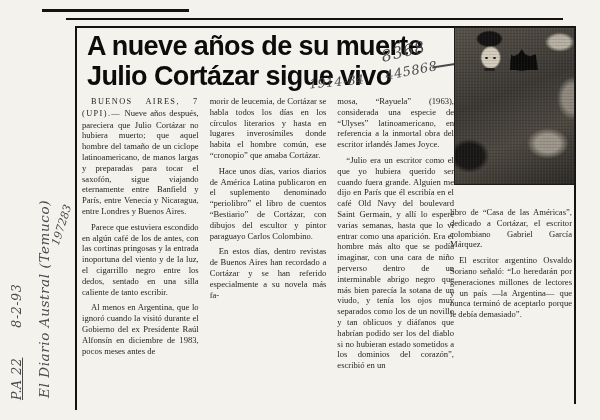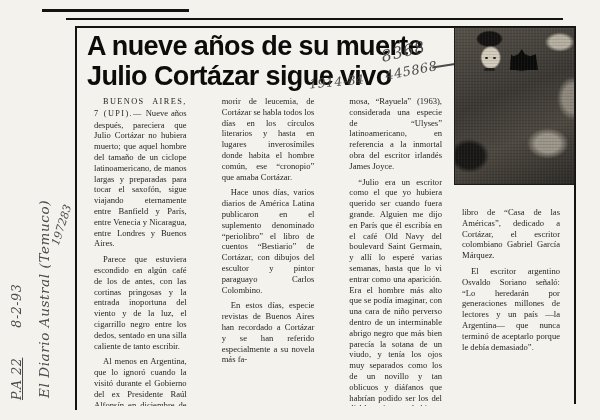--- a/index.html
+++ b/index.html
@@ -20,21 +20,21 @@
   .headline{
     left:87px;top:31px;width:380px;
     font-family:"Liberation Sans", sans-serif;font-weight:bold;
     font-size:27px;line-height:30px;letter-spacing:-0.6px;color:#0d0c0b;
   }
   
   .cols{left:82px;top:96px;width:372px;height:310px;display:flex;gap:11px;overflow:hidden;}
   .col{flex:1;min-width:0;}
   .col p, .col4 p{
     font-size:8.6px;line-height:10.8px;text-align:justify;
-    text-indent:9px;margin:0 12px 5px;color:#221f1d;
+    text-indent:9px;margin:0 0 5px;color:#221f1d;
   }
   .col p.cont, .col4 p.cont{text-indent:0;}
   .dateline{letter-spacing:1.4px;font-size:8.3px;}
   .col4{left:450px;top:207px;width:122px;height:212px;overflow:hidden;}
   
   .photo{
     left:454px;top:27px;width:121px;height:158px;overflow:hidden;
     border:1px solid #1c1b1a;box-sizing:border-box;
     background:
       radial-gradient(ellipse 14px 16px at 30% 19%, #d4ccbc 0 60%, rgba(212,204,188,0) 75%),
@@ -120,21 +120,21 @@
 
   <div class="abs cols">
     <div class="col">
       <p><span class="dateline">BUENOS AIRES, 7 (UPI).—</span> <span>Nueve años después, pareciera que Julio Cortázar no hubiera muerto; que aquel hombre del tamaño de un ciclope latinoamericano, de manos largas y preparadas para tocar el saxofón, sigue viajando eternamente entre Banfield y París, entre Venecia y Nicaragua, entre Londres y Buenos Aires.</span></p>
       <p>Parece que estuviera escondido en algún café de los de antes, con las cortinas pringosas y la entrada inoportuna del viento y de la luz, el cigarrillo negro entre los dedos, sentado en una silla caliente de tanto escribir.</p>
       <p>Al menos en Argentina, que lo ignoró cuando la visitó durante el Gobierno del ex Presidente Raúl Alfonsín en diciembre de 1983, pocos meses antes de</p>
     </div>
     <div class="col">
       <p class="cont">morir de leucemia, de Cortázar se habla todos los días en los círculos literarios y hasta en lugares inverosímiles donde habita el hombre común, ese “cronopio” que amaba Cortázar.</p>
       <p>Hace unos días, varios diarios de América Latina publicaron en el suplemento denominado “periolibro” el libro de cuentos “Bestiario” de Cortázar, con dibujos del escultor y pintor paraguayo Carlos Colombino.</p>
-      <p>En estos días, especie revistas de Buenos Aires han recordado a Cortázar y se han referido especialmente a su novela más fa-</p>
+      <p>En estos días, dentro revistas de Buenos Aires han recordado a Cortázar y se han referido especialmente a su novela más fa-</p>
     </div>
     <div class="col">
       <p class="cont">mosa, “Rayuela” (1963), considerada una especie de “Ulyses” latinoamericano, en referencia a la inmortal obra del escritor irlandés James Joyce.</p>
       <p>“Julio era un escritor como el que yo hubiera querido ser cuando fuera grande. Alguien me dijo en París que él escribía en el café Old Navy del boulevard Saint Germain, y allí lo esperé varias semanas, hasta que lo vi entrar como una aparición. Era el hombre más alto que se podía imaginar, con una cara de niño perverso dentro de un interminable abrigo negro que más bien parecía la sotana de un viudo, y tenía los ojos muy separados como los de un novillo y tan oblicuos y diáfanos que habrían podido ser los del diablo si no hubieran estado sometidos a los dominios del corazón”, escribió en un</p>
     </div>
   </div>
 
   <div class="abs col4">
     <p class="cont">libro de “Casa de las Américas”, dedicado a Cortázar, el escritor colombiano Gabriel García Márquez.</p>
     <p>El escritor argentino Osvaldo Soriano señaló: “Lo heredarán por generaciones millones de lectores y un país —la Argentina— que nunca terminó de aceptarlo porque le debía demasiado”.</p>

